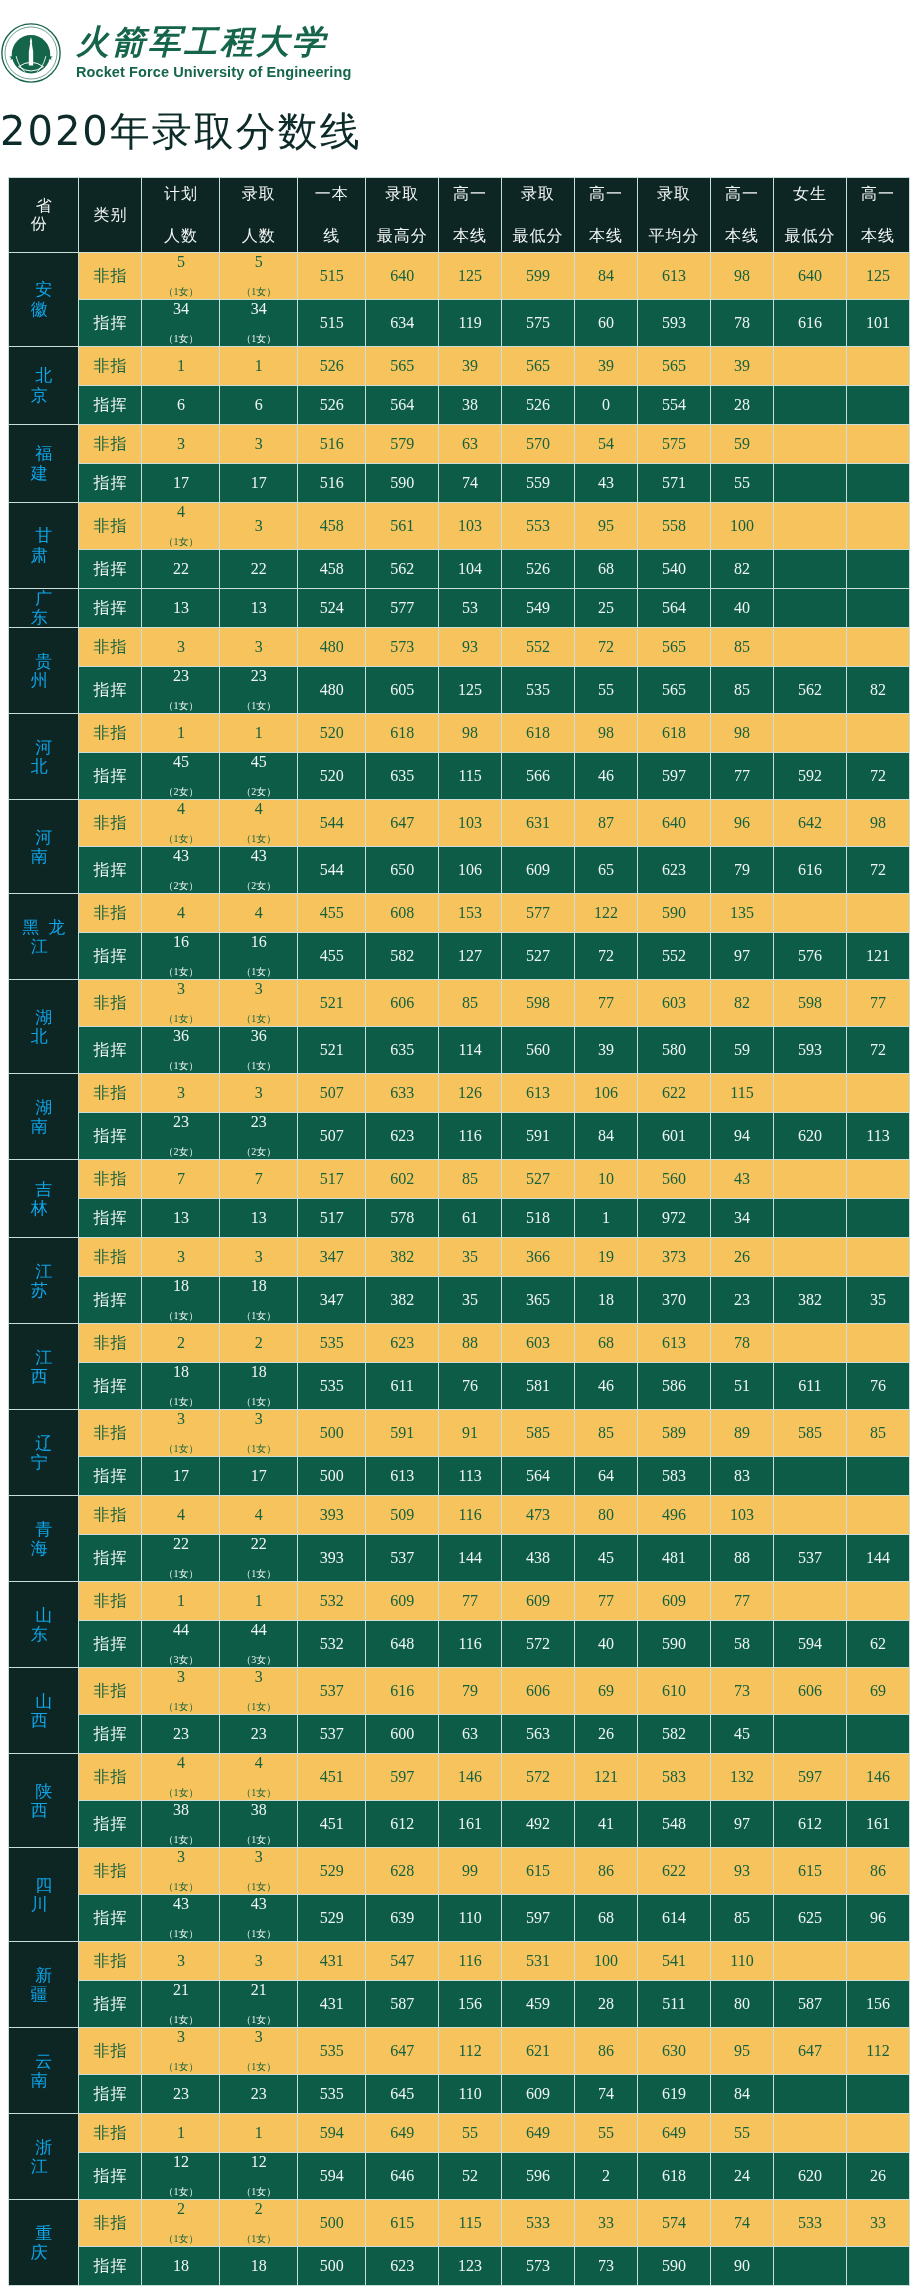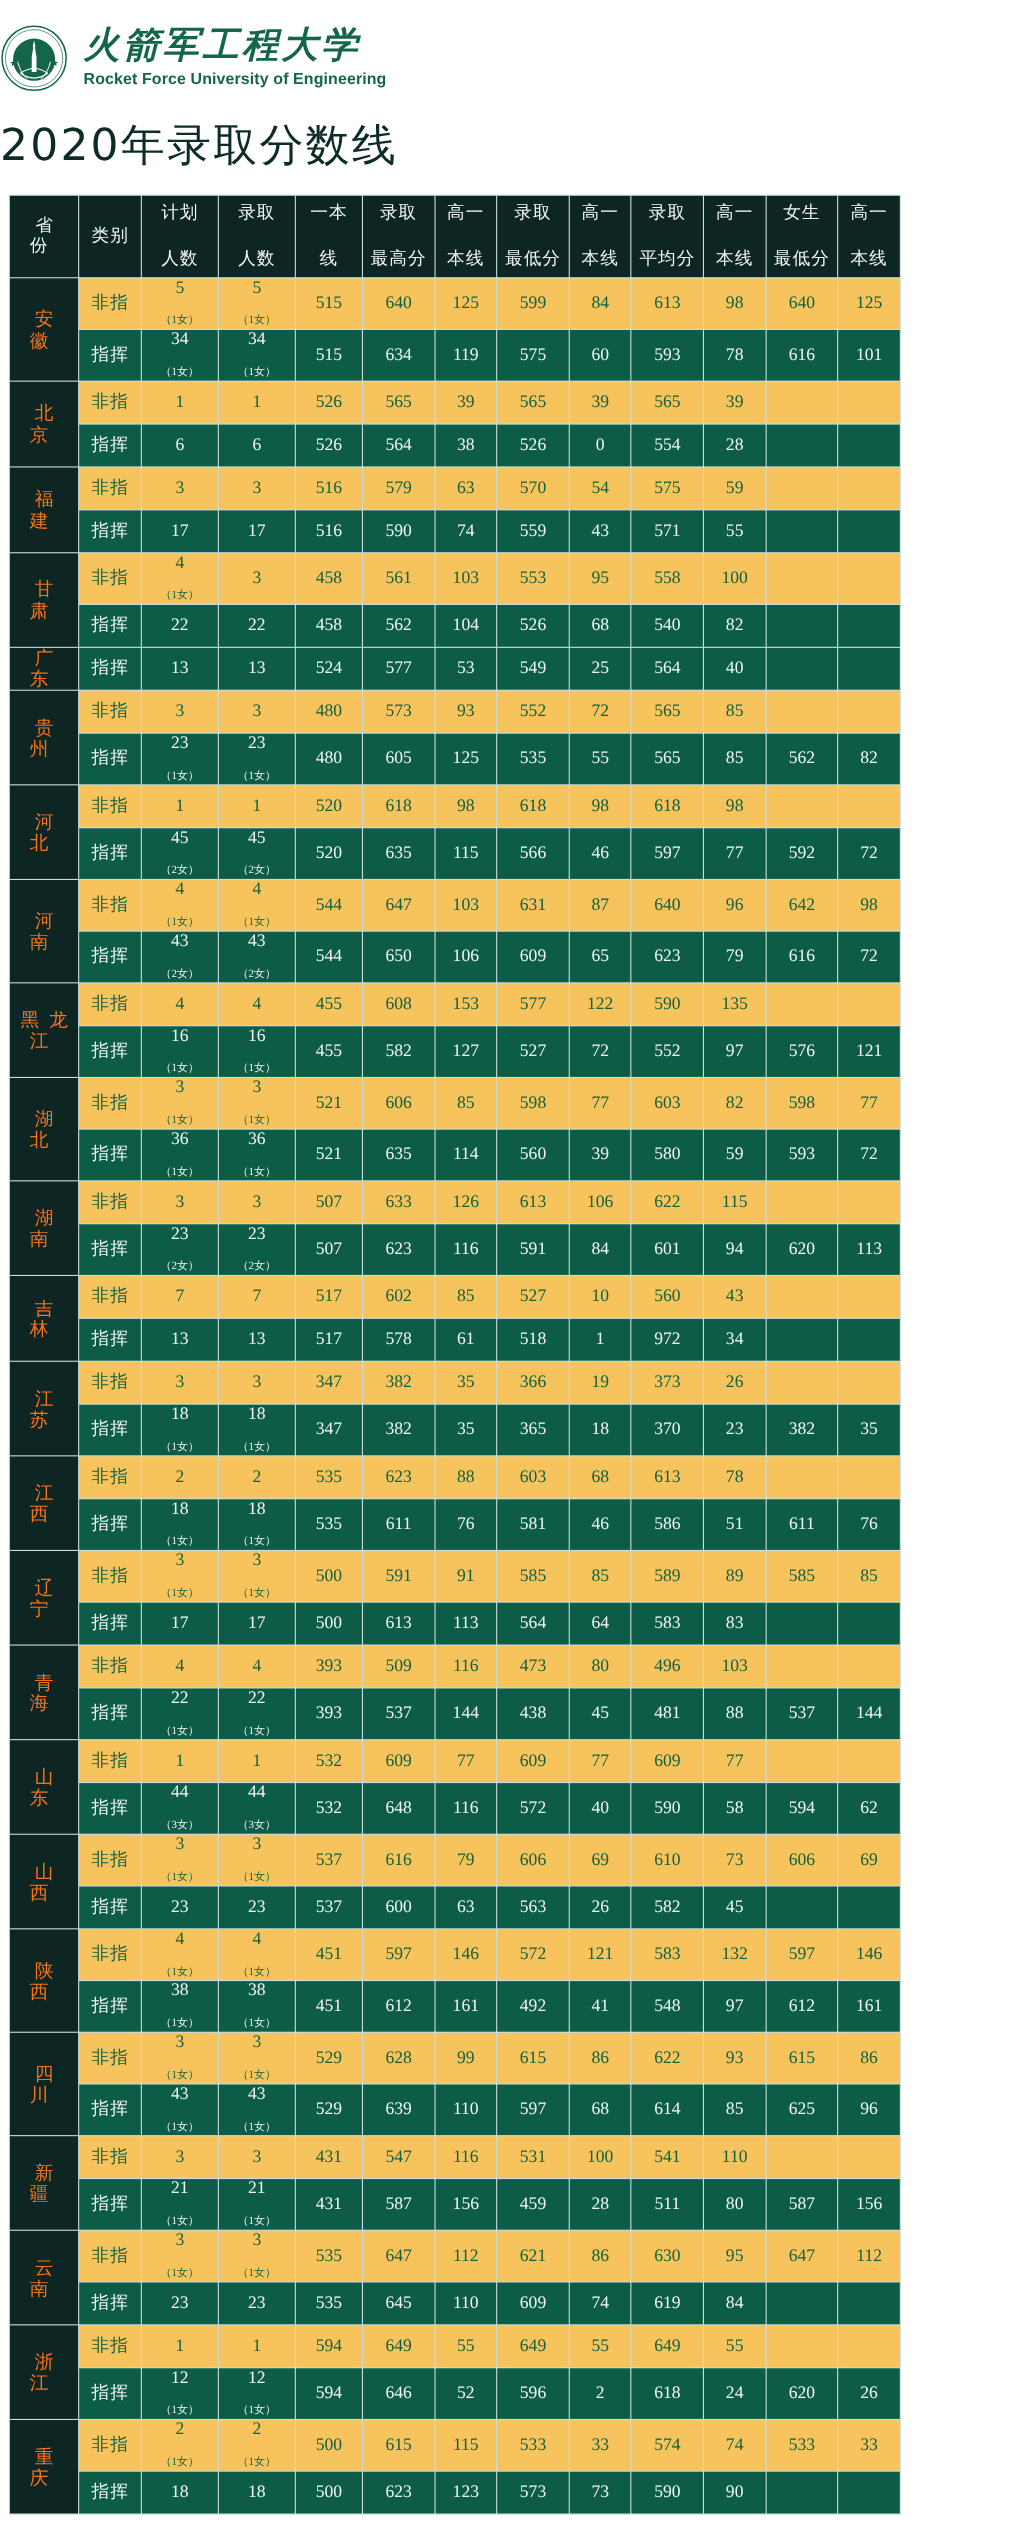--- a/index.html
+++ b/index.html
@@ -51,21 +51,21 @@
     font-size: 40px;
     font-weight: 400;
     color: #0d2b28;
     letter-spacing: 2px;
     margin: 20px 0 18px 0;
   }
 
   
   .table-wrap { padding: 0 8px 10px 8px; }
   table.scores {
-    width: 811px;
+    width: 902px;
     border-collapse: separate;
     border-spacing: 1px;
     background: #c9dedb;
     table-layout: fixed;
   }
   table.scores td, table.scores th {
     padding: 0;
     text-align: center;
     vertical-align: middle;
     font-weight: normal;
@@ -79,21 +79,21 @@
     font-size: 16px;
     height: 74px;
     letter-spacing: 1px;
   }
   thead th .l2 { display: block; margin-top: 24px; }
   th.hdr-prov { letter-spacing: 10px; text-indent: 10px; }
 
   
   td.prov {
     background: #0d2523;
-    color: #f97316;
+    color: #0ea5e9;
     font-size: 17px;
     letter-spacing: 9px;
     text-indent: 9px;
     font-family: Liberation Serif, serif;
   }
 
   
   tr.r-fz td.cell { background: #f7c35c; color: #14613f; }
   tr.r-zh td.cell { background: #0d5c48; color: #f0f6f3; }
   td.cell {

